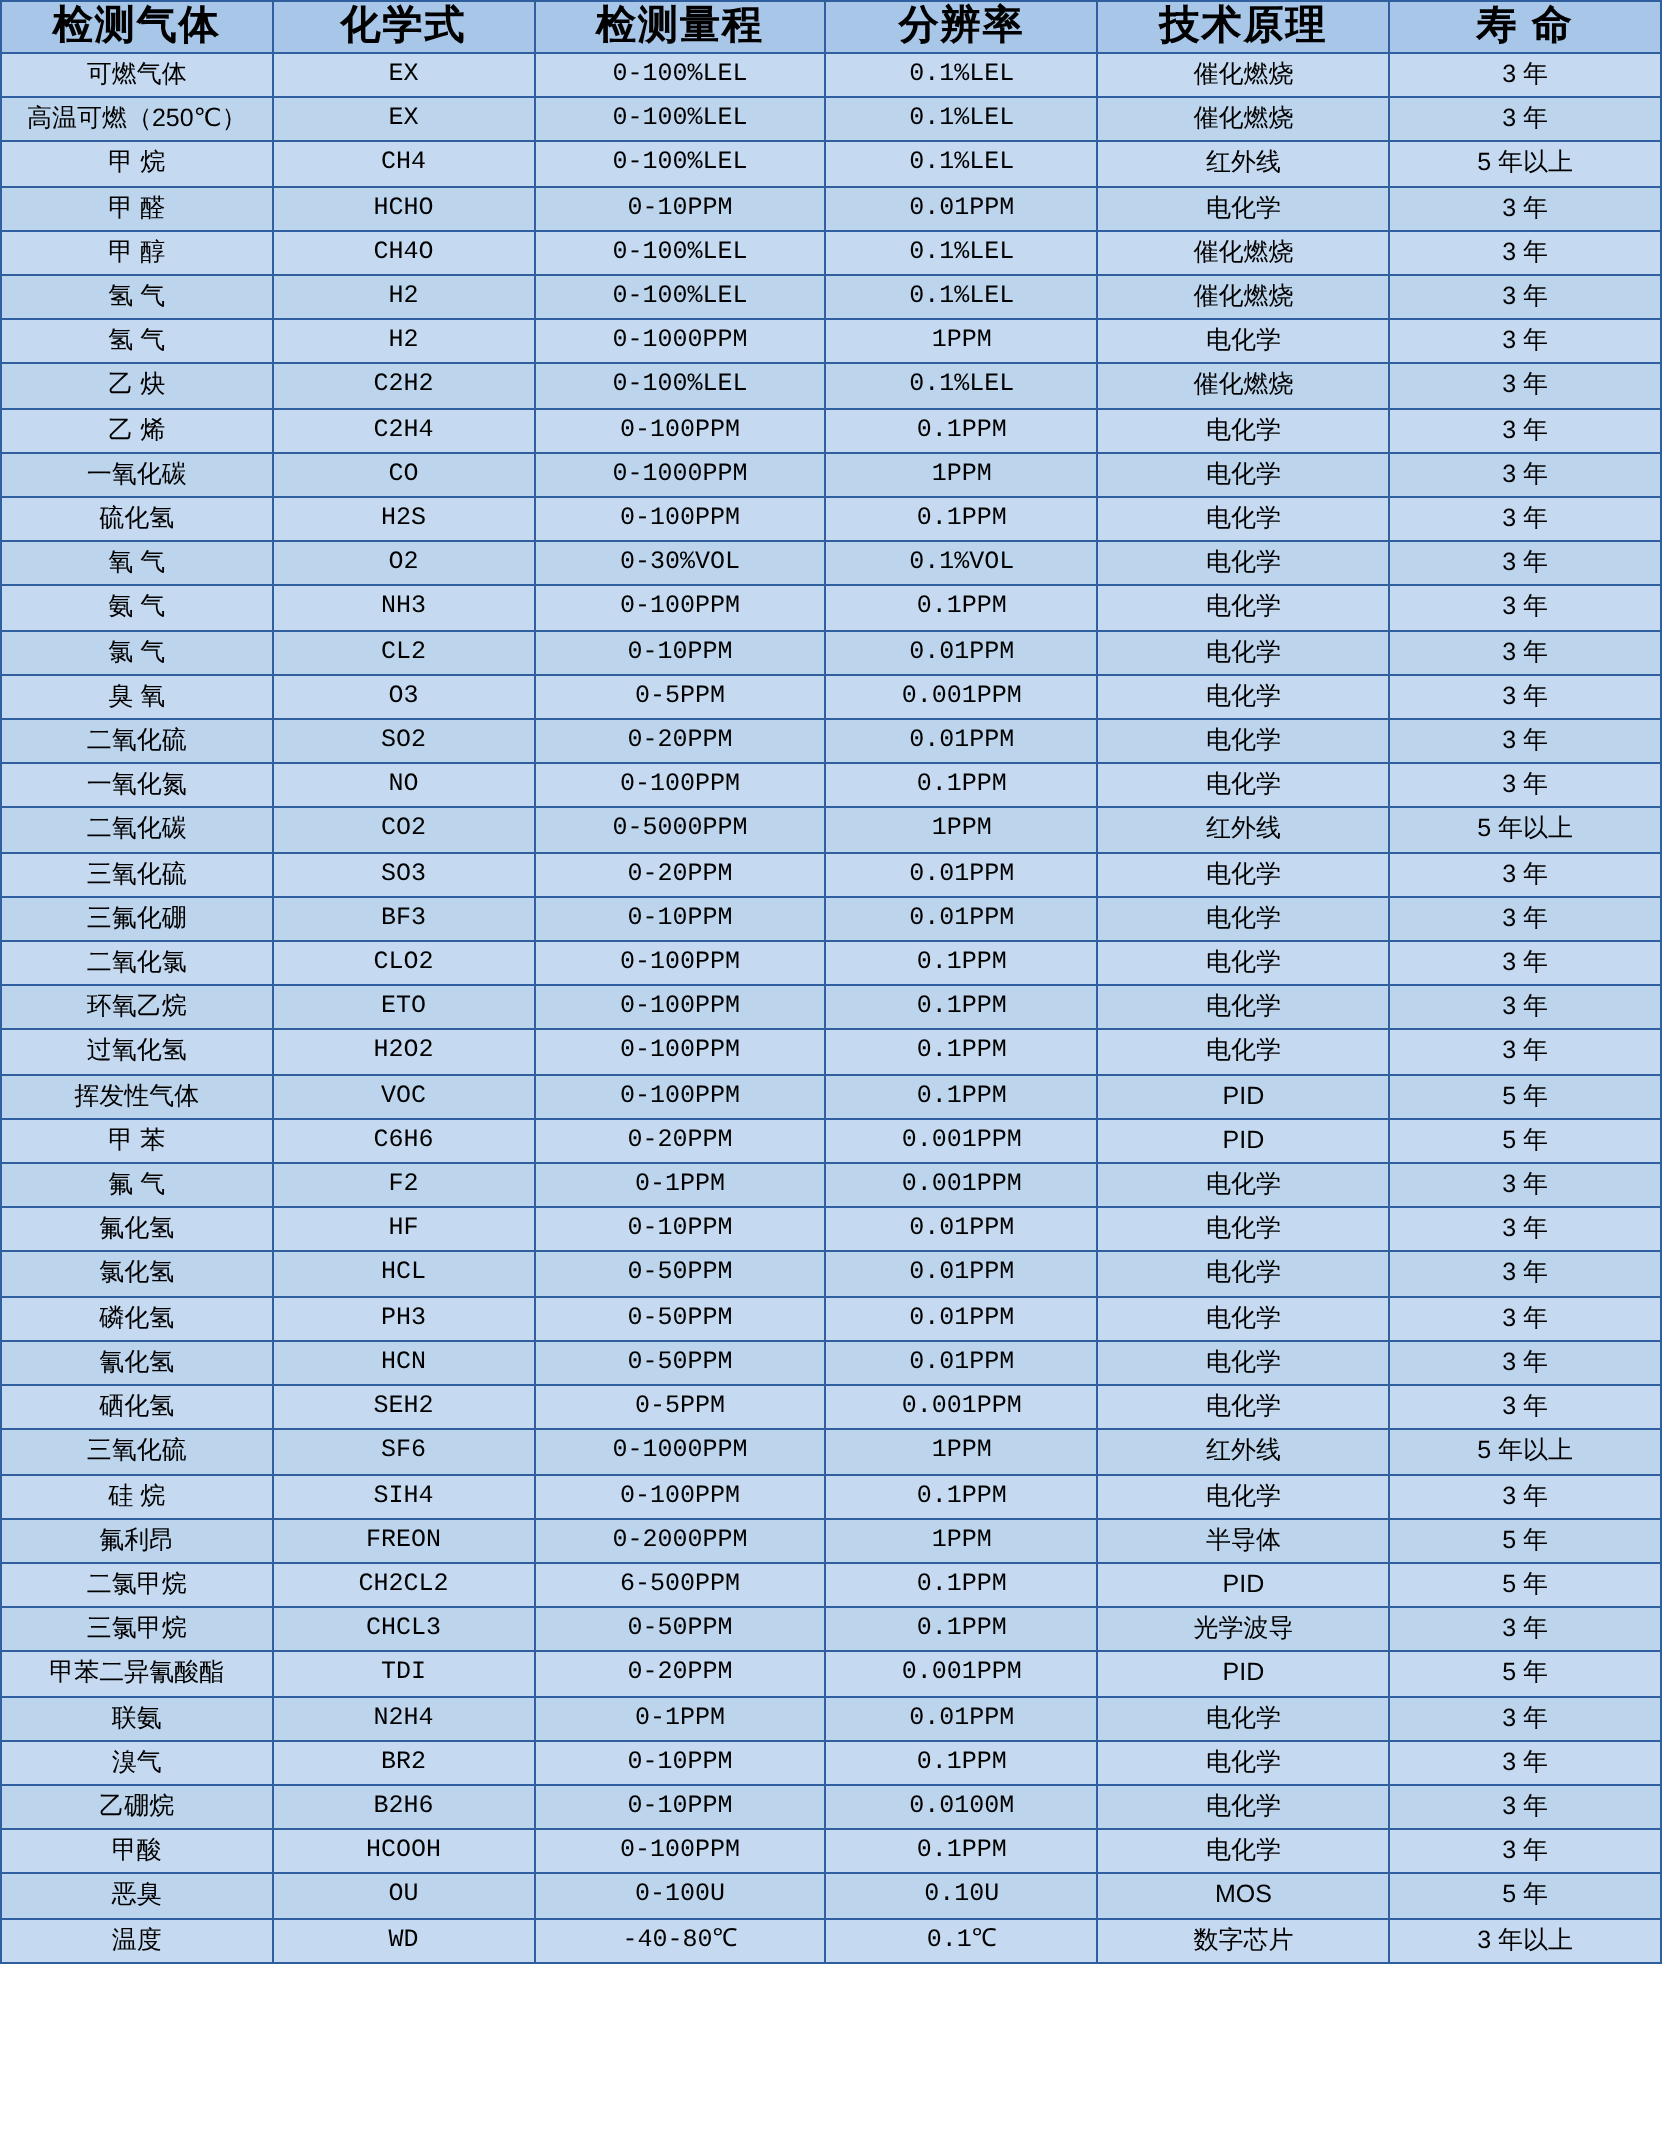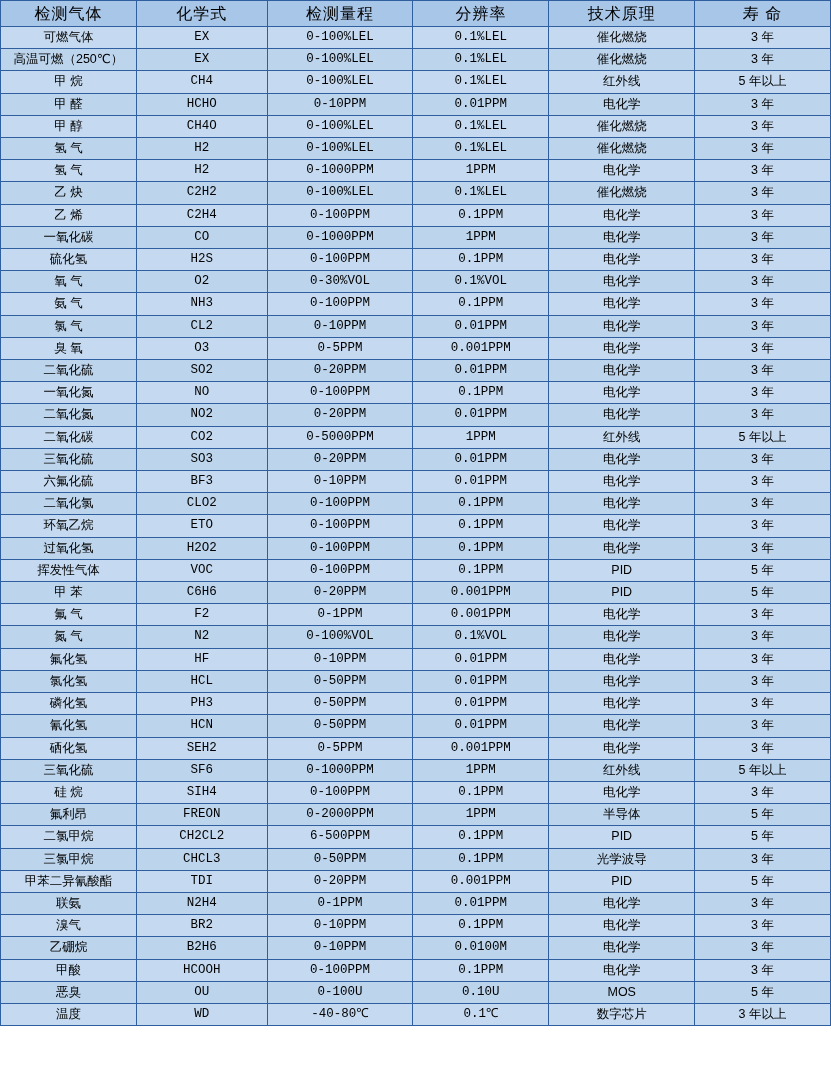--- a/index.html
+++ b/index.html
@@ -22,22 +22,22 @@
     vertical-align: middle;
     color: #000000;
     padding: 0;
     height: 21.2px;
     line-height: 21.2px;
     overflow: hidden;
     white-space: nowrap;
   }
   #gas-table thead th {
     background: #a8c6e8;
-    font-size: 16px;
-    font-weight: normal;
+    font-size: 20px;
+    font-weight: bold;
     letter-spacing: 1px;
     height: 25px;
     line-height: 25px;
   }
   #gas-table tbody td {
     background: #c5daf0;
     font-size: 12.5px;
   }
   #gas-table tbody tr:nth-child(even) td {
     background: #bcd4ec;
@@ -203,45 +203,37 @@
       </tr>
       <tr>
         <td>一氧化氮</td>
         <td class="mono">NO</td>
         <td class="mono">0-100PPM</td>
         <td class="mono">0.1PPM</td>
         <td>电化学</td>
         <td>3 年</td>
       </tr>
       <tr>
-        <td>二氧化氮</td>
-        <td class="mono">NO2</td>
-        <td class="mono">0-20PPM</td>
-        <td class="mono">0.01PPM</td>
-        <td>电化学</td>
-        <td>3 年</td>
-      </tr>
-      <tr>
         <td>二氧化碳</td>
         <td class="mono">CO2</td>
         <td class="mono">0-5000PPM</td>
         <td class="mono">1PPM</td>
         <td>红外线</td>
         <td>5 年以上</td>
       </tr>
       <tr>
         <td>三氧化硫</td>
         <td class="mono">SO3</td>
         <td class="mono">0-20PPM</td>
         <td class="mono">0.01PPM</td>
         <td>电化学</td>
         <td>3 年</td>
       </tr>
       <tr>
-        <td>六氟化硫</td>
+        <td>三氟化硼</td>
         <td class="mono">BF3</td>
         <td class="mono">0-10PPM</td>
         <td class="mono">0.01PPM</td>
         <td>电化学</td>
         <td>3 年</td>
       </tr>
       <tr>
         <td>二氧化氯</td>
         <td class="mono">CLO2</td>
         <td class="mono">0-100PPM</td>
@@ -279,28 +271,20 @@
         <td class="mono">0-20PPM</td>
         <td class="mono">0.001PPM</td>
         <td>PID</td>
         <td>5 年</td>
       </tr>
       <tr>
         <td>氟 气</td>
         <td class="mono">F2</td>
         <td class="mono">0-1PPM</td>
         <td class="mono">0.001PPM</td>
-        <td>电化学</td>
-        <td>3 年</td>
-      </tr>
-      <tr>
-        <td>氮 气</td>
-        <td class="mono">N2</td>
-        <td class="mono">0-100%VOL</td>
-        <td class="mono">0.1%VOL</td>
         <td>电化学</td>
         <td>3 年</td>
       </tr>
       <tr>
         <td>氟化氢</td>
         <td class="mono">HF</td>
         <td class="mono">0-10PPM</td>
         <td class="mono">0.01PPM</td>
         <td>电化学</td>
         <td>3 年</td>

